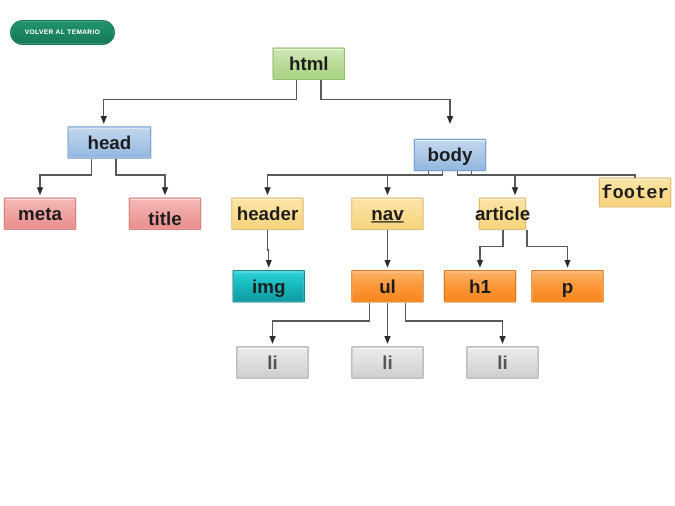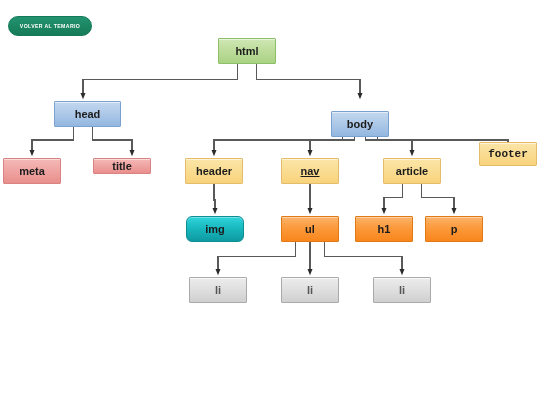--- a/index.html
+++ b/index.html
@@ -57,21 +57,21 @@
   }
 
   
   .node {
     position: absolute;
     box-sizing: border-box;
     display: flex;
     align-items: center;
     justify-content: center;
     border-radius: 1px;
-    font-size: 11px;
+    font-size: 15px;
     font-weight: bold;
     color: #1c1c1c;
     font-family: "Liberation Sans", sans-serif;
     text-align: center;
     line-height: 1;
   }
   .node-label {
     pointer-events: none;
   }
 
@@ -154,36 +154,36 @@
       </div>
       <div class="node n-blue" style="left: 54px; top: 101px; width: 67px; height: 26px;">
         <span class="node-label">head</span>
       </div>
       <div class="node n-blue" style="left: 331px; top: 111px; width: 58px; height: 26px;">
         <span class="node-label">body</span>
       </div>
       <div class="node n-pink" style="left: 3px; top: 158px; width: 58px; height: 26px;">
         <span class="node-label">meta</span>
       </div>
-      <div class="node n-pink" style="left: 93px; top: 158px; width: 58px; height: 16px;">
+      <div class="node n-pink" style="left: 103px; top: 158px; width: 58px; height: 26px; align-items: flex-end;">
         <span class="node-label">title</span>
       </div>
       <div class="node n-yellow" style="left: 185px; top: 158px; width: 58px; height: 26px;">
         <span class="node-label">header</span>
       </div>
       <div class="node n-yellow" style="left: 281px; top: 158px; width: 58px; height: 26px; text-decoration: underline;">
         <span class="node-label">nav</span>
       </div>
-      <div class="node n-yellow" style="left: 383px; top: 158px; width: 58px; height: 26px;">
+      <div class="node n-yellow" style="left: 383px; top: 158px; width: 38px; height: 26px;">
         <span class="node-label">article</span>
       </div>
       <div class="node n-yellow" style="left: 479px; top: 142px; width: 58px; height: 24px; font-family: Liberation Mono, monospace;">
         <span class="node-label">footer</span>
       </div>
-      <div class="node n-teal" style="left: 186px; top: 216px; width: 58px; height: 26px; border-radius: 6px;">
+      <div class="node n-teal" style="left: 186px; top: 216px; width: 58px; height: 26px;">
         <span class="node-label">img</span>
       </div>
       <div class="node n-orange" style="left: 281px; top: 216px; width: 58px; height: 26px;">
         <span class="node-label">ul</span>
       </div>
       <div class="node n-orange" style="left: 355px; top: 216px; width: 58px; height: 26px;">
         <span class="node-label">h1</span>
       </div>
       <div class="node n-orange" style="left: 425px; top: 216px; width: 58px; height: 26px;">
         <span class="node-label">p</span>

